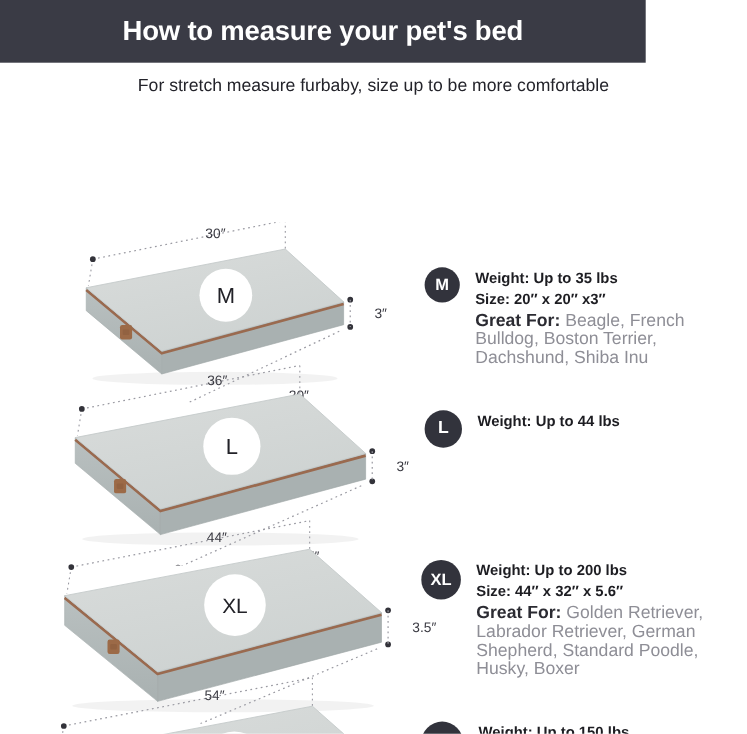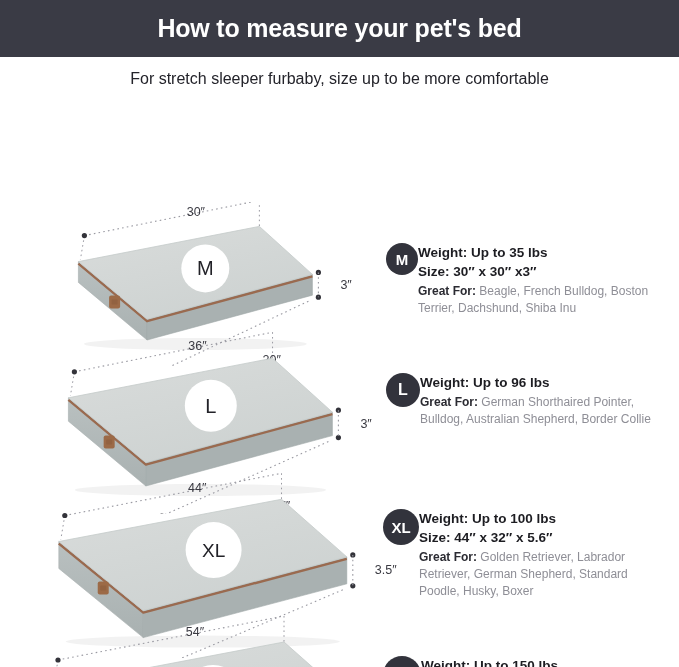--- a/index.html
+++ b/index.html
@@ -11,21 +11,21 @@
     width: 679px;
     height: 667px;
     font-family: "Liberation Sans", sans-serif;
     color: #2b2b2b;
     overflow: hidden;
     position: relative;
   }
 
   
   .header-bar {
-    width: 679px;
+    width: 587px;
     height: 57px;
     background: #3a3b45;
     display: flex;
     align-items: center;
     justify-content: center;
     box-sizing: border-box;
   }
   .header-title {
     color: #ffffff;
     font-size: 25px;
@@ -74,49 +74,50 @@
     border-radius: 50%;
     background: #32333c;
     color: #ffffff;
     display: flex;
     align-items: center;
     justify-content: center;
     font-weight: bold;
     flex: 0 0 auto;
   }
   .info-text {
+    margin-left: 14px;
   }
   .line-weight, .line-size {
     font-size: 13.5px;
     font-weight: bold;
     color: #1d1d22;
     line-height: 19px;
     white-space: nowrap;
   }
   .line-great {
-    font-size: 12px;
+    font-size: 16px;
     line-height: 17px;
     color: #8e8e96;
     margin-top: 2px;
     max-width: 232px;
   }
   .line-great b {
     color: #2b2b32;
     font-weight: bold;
   }
 </style>
 </head>
 <body>
 
 <div class="header-bar">
   <div class="header-title">How to measure your pet's bed</div>
 </div>
 
 <div class="subtitle-wrap">
-  <div class="subtitle">For stretch sleeper furbaby, size up to be more comfortable</div>
+  <div class="subtitle">For stretch measure furbaby, size up to be more comfortable</div>
 </div>
 
 <div class="rows" id="rows-root">
   <div class="size-row" style="position:absolute; left:0; top:101px; height:166px;">
     <div class="illus">
 
   <svg width="460" height="164" viewBox="0 0 460 164">
     <defs>
       <linearGradient id="topg0" x1="0" y1="0" x2="0.6" y2="1">
         <stop offset="0%" stop-color="#d9dcdb"></stop>
@@ -158,21 +159,21 @@
     <circle cx="163.04000000000002" cy="168" r="2.6" fill="#33333a"></circle>
     <text x="271.72" y="162" text-anchor="middle" font-family="Liberation Sans, sans-serif" font-size="12.5" fill="#3a3a42">20″</text>
   </svg>
     </div>
     <div class="info" style="left:386px; top:41px;">
       <div class="size-badge" style="width:32px;height:32px;font-size:15px;">
         <span>M</span>
       </div>
       <div class="info-text">
         <div class="line-weight">Weight: Up to 35 lbs</div>
-        <div class="line-size">Size: 30″ x 30″ x3″</div>
+        <div class="line-size">Size: 20″ x 20″ x3″</div>
         <div class="line-great">
           <b>Great For:</b>
           <span>Beagle, French Bulldog, Boston Terrier, Dachshund, Shiba Inu</span>
         </div>
       </div>
     </div>
   </div>
   <div class="size-row" style="position:absolute; left:0; top:231px; height:184px;">
     <div class="illus">
 
@@ -217,25 +218,21 @@
     <polyline points="328.4,109.60000000000001 161.84,184.00000000000003" fill="none" stroke="#9a9aa2" stroke-width="1.1" stroke-dasharray="1.6 3.2"></polyline>
     <circle cx="161.84" cy="184.00000000000003" r="2.6" fill="#33333a"></circle>
     <text x="281.12" y="178.00000000000003" text-anchor="middle" font-family="Liberation Sans, sans-serif" font-size="12.5" fill="#3a3a42">27″</text>
   </svg>
     </div>
     <div class="info" style="left:386px; top:41px;">
       <div class="size-badge" style="width:34px;height:34px;font-size:16px;">
         <span>L</span>
       </div>
       <div class="info-text">
-        <div class="line-weight">Weight: Up to 96 lbs</div>
-        <div class="line-great">
-          <b>Great For:</b>
-          <span>German Shorthaired Pointer, Bulldog, Australian Shepherd, Border Collie</span>
-        </div>
+        <div class="line-weight">Weight: Up to 44 lbs</div>
       </div>
     </div>
   </div>
   <div class="size-row" style="position:absolute; left:0; top:371px; height:188px;">
     <div class="illus">
 
   <svg width="520" height="186" viewBox="0 0 520 186">
     <defs>
       <linearGradient id="topg2" x1="0" y1="0" x2="0.6" y2="1">
         <stop offset="0%" stop-color="#d9dcdb"></stop>
@@ -276,21 +273,21 @@
     <polyline points="342.8,117.8368 159.28,195.59679999999997" fill="none" stroke="#9a9aa2" stroke-width="1.1" stroke-dasharray="1.6 3.2"></polyline>
     <circle cx="159.28" cy="195.59679999999997" r="2.6" fill="#33333a"></circle>
     <text x="287.04" y="189.59679999999997" text-anchor="middle" font-family="Liberation Sans, sans-serif" font-size="12.5" fill="#3a3a42">32″</text>
   </svg>
     </div>
     <div class="info" style="left:383px; top:37px;">
       <div class="size-badge" style="width:36px;height:36px;font-size:15px;">
         <span>XL</span>
       </div>
       <div class="info-text">
-        <div class="line-weight">Weight: Up to 100 lbs</div>
+        <div class="line-weight">Weight: Up to 200 lbs</div>
         <div class="line-size">Size:  44″ x 32″ x 5.6″</div>
         <div class="line-great">
           <b>Great For:</b>
           <span>Golden Retriever, Labrador Retriever, German Shepherd, Standard Poodle, Husky, Boxer</span>
         </div>
       </div>
     </div>
   </div>
   <div class="size-row" style="position:absolute; left:0; top:513px; height:190px;">
     <div class="illus">

